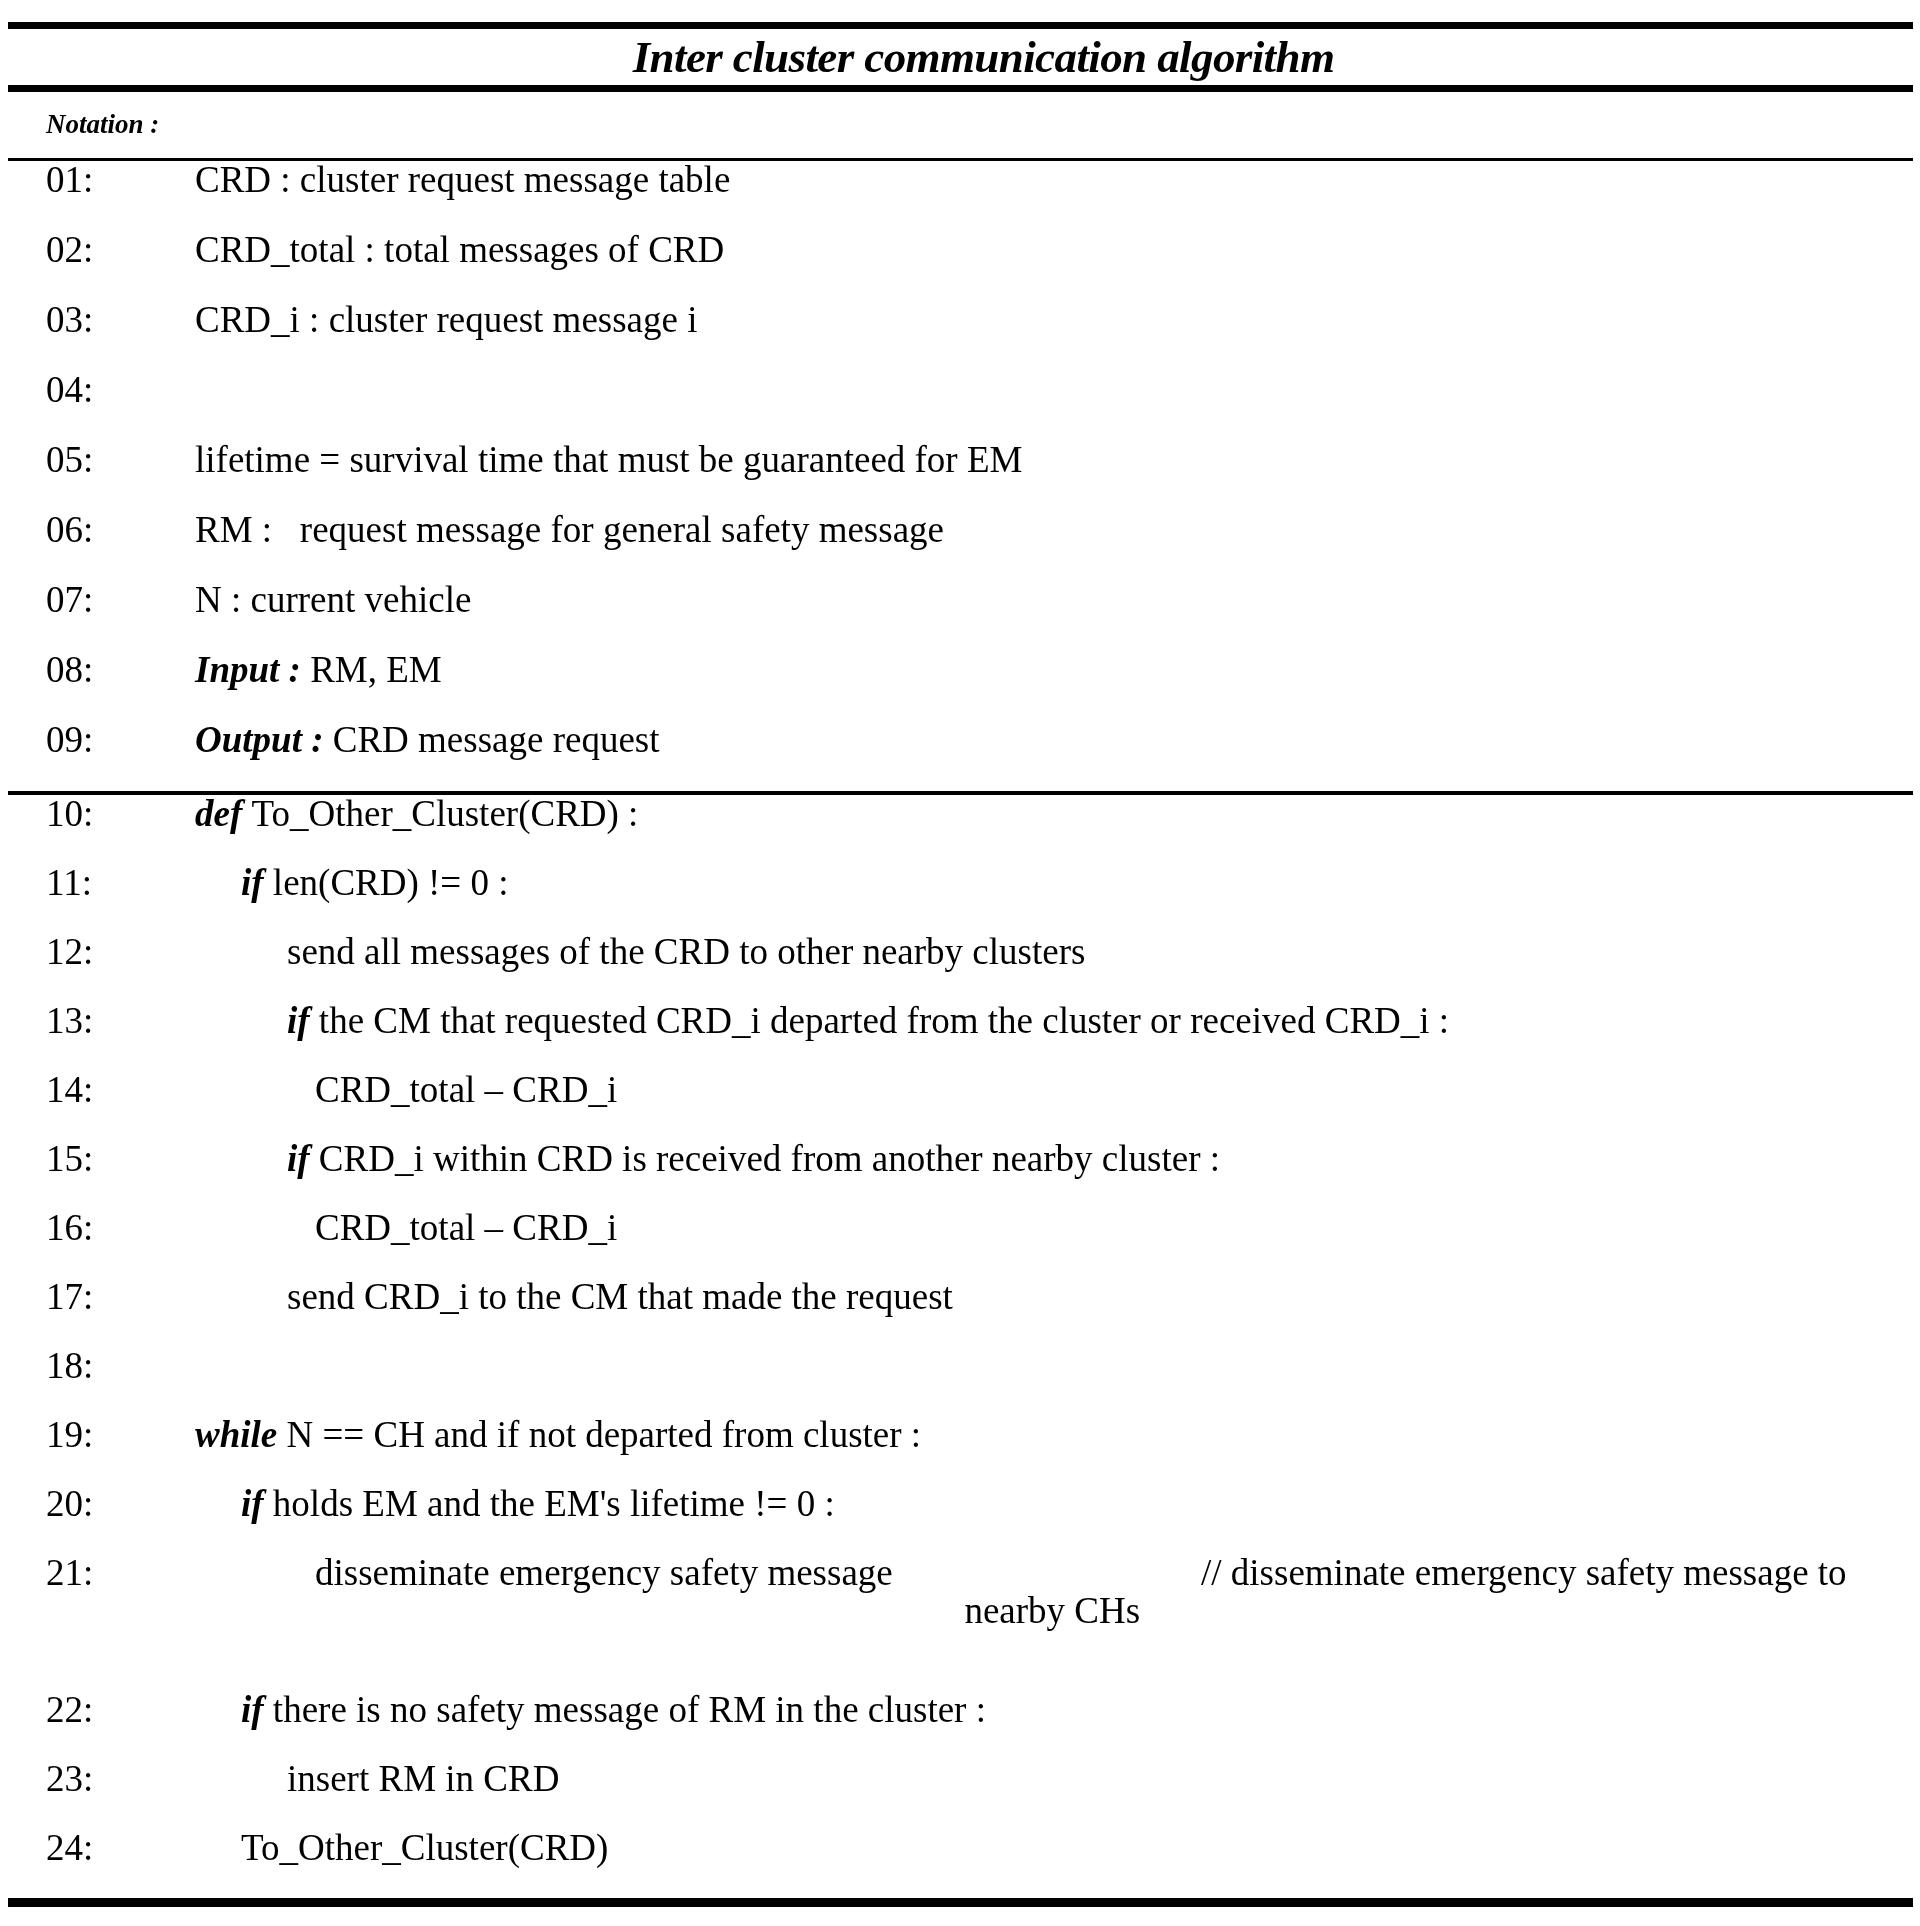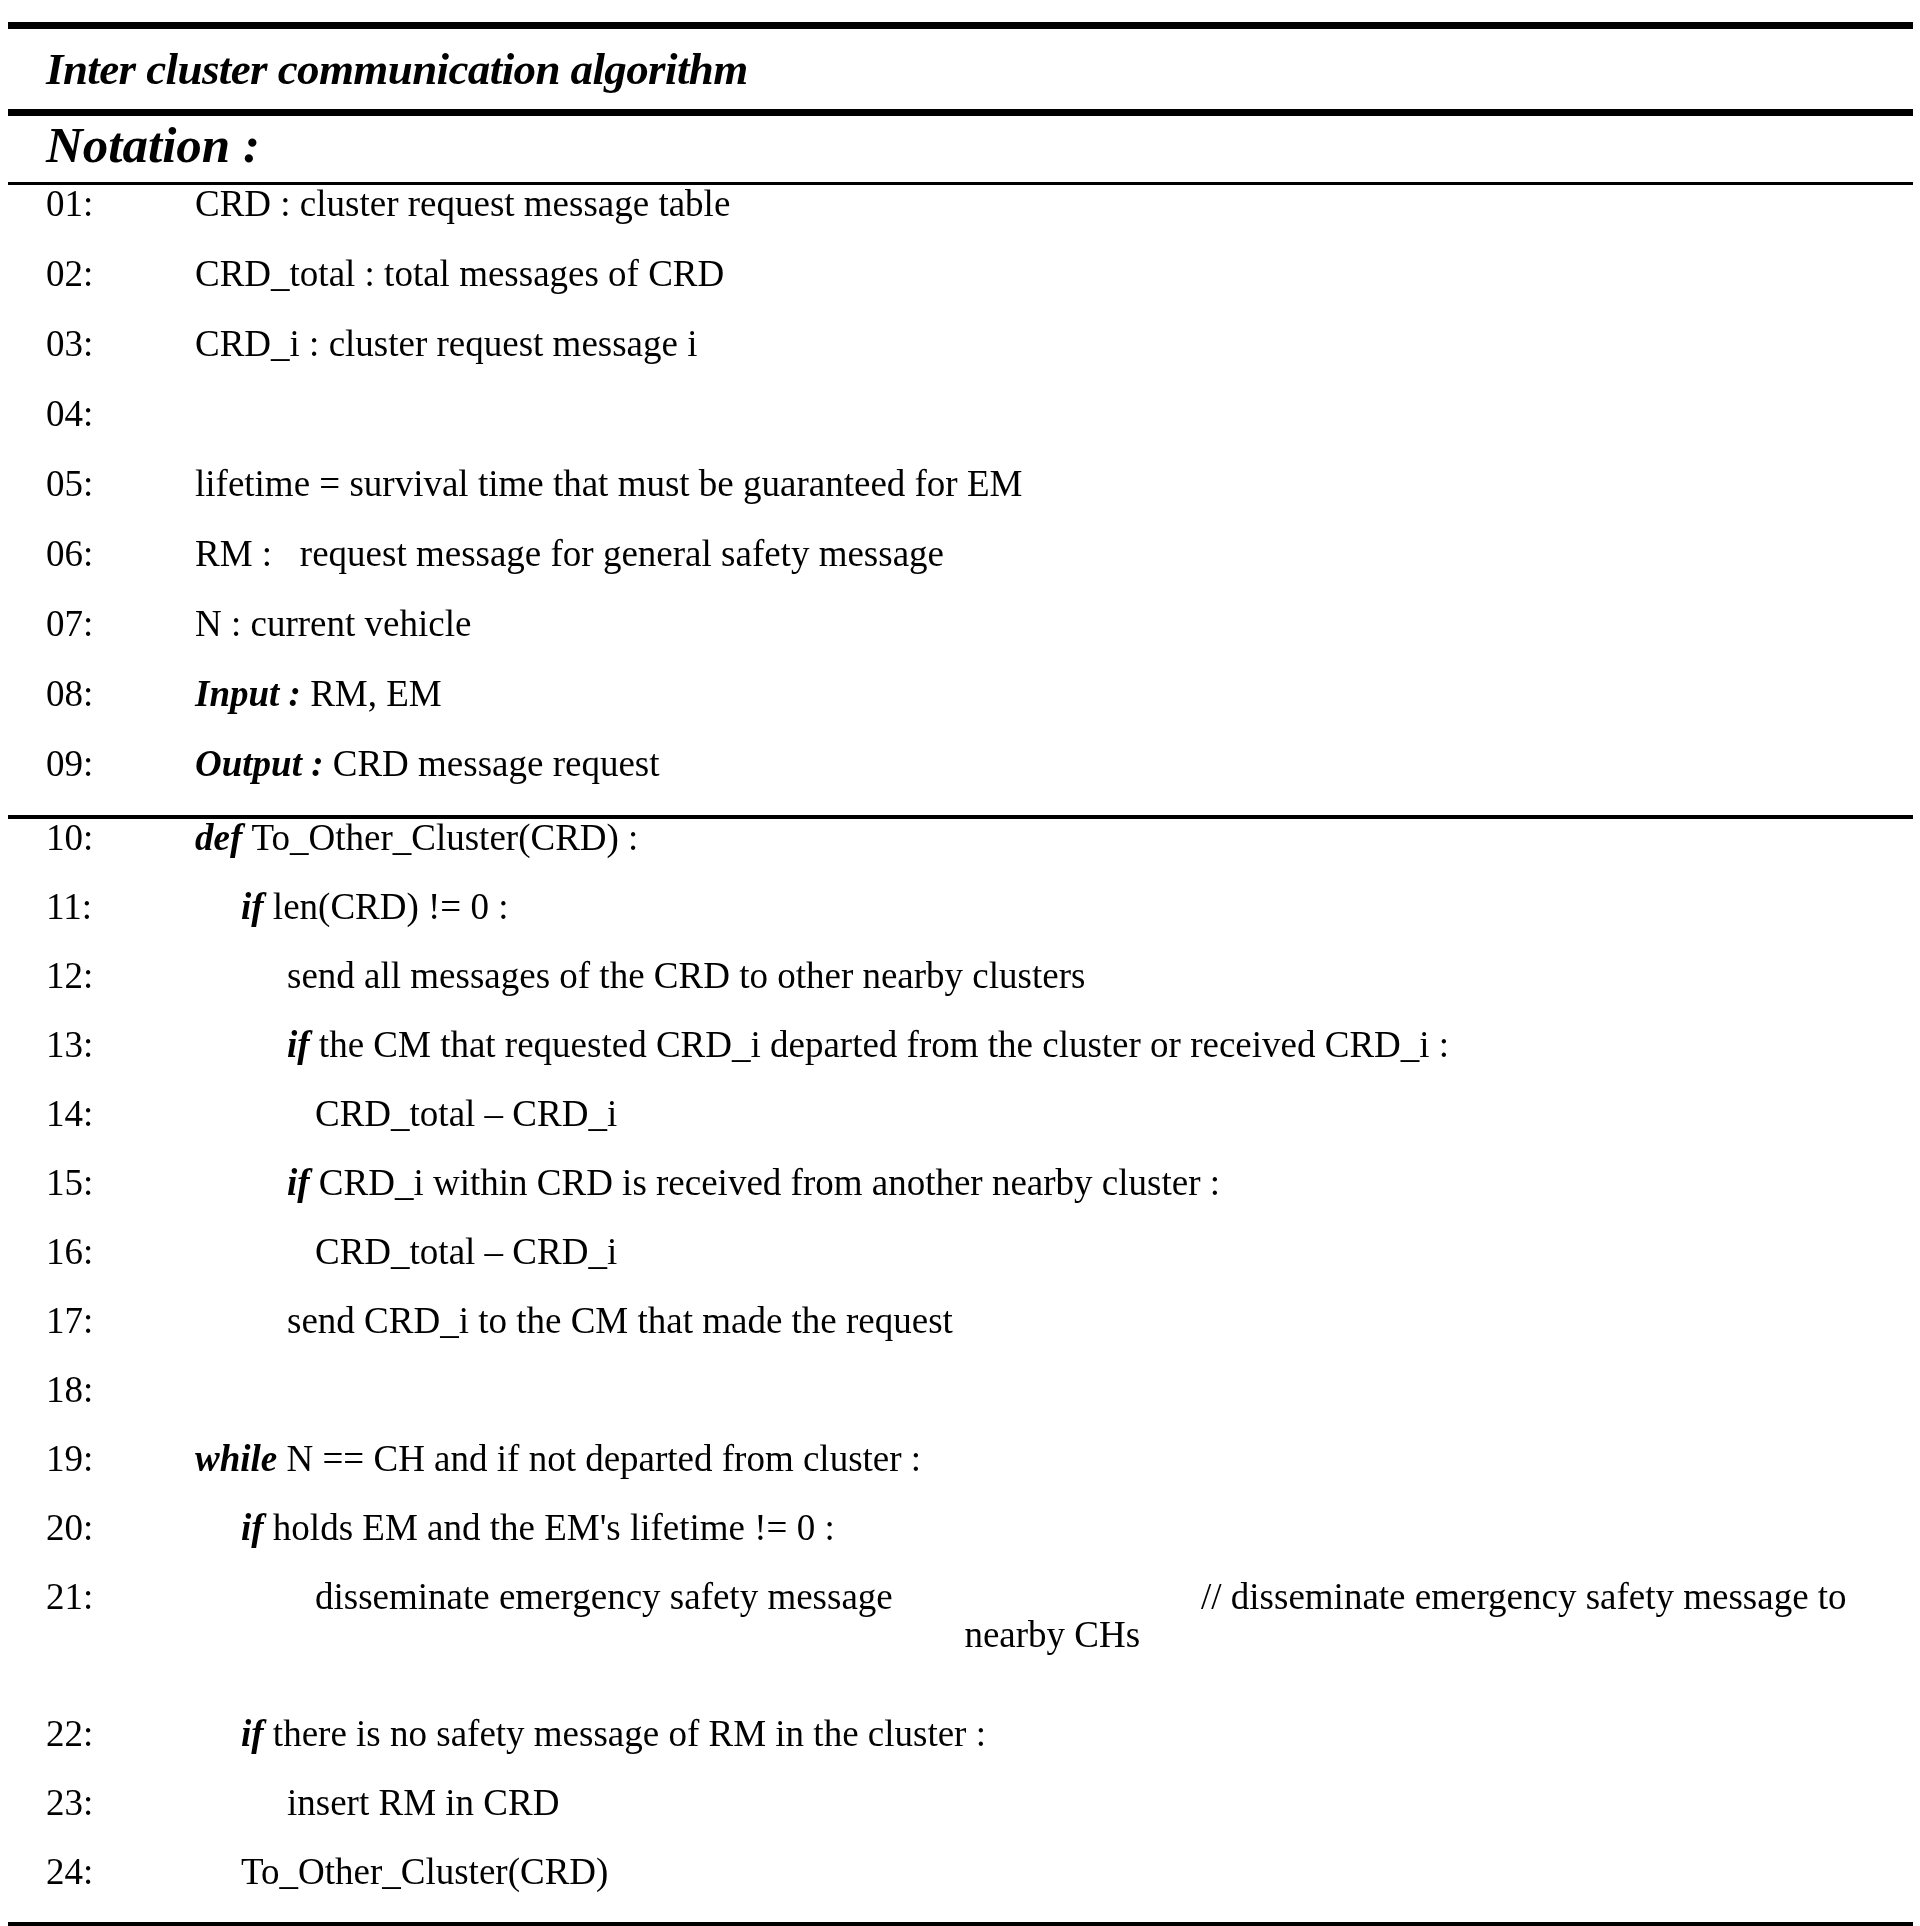--- a/index.html
+++ b/index.html
@@ -22,34 +22,36 @@
   }
   .rule {
     background: #000000;
     margin: 0 8px;
   }
   .rule.thick  { height: 6.9px; }
   .rule.thin   { height: 3.4px;  }
   .rule.bottom { height: 9.2px; }
 
   .title-row {
-    height: 80px;
+    height: 56px;
     display: flex;
     align-items: center;
     padding-left: 46px;
     font-size: 45px;
     font-weight: bold;
     font-style: italic;
     letter-spacing: -0.6px;
+    justify-content: center;
   }
   .heading-row {
     height: 66px;
     display: flex;
+    align-items: center;
     padding-left: 46px;
-    font-size: 51px;
+    font-size: 27px;
     font-weight: bold;
     font-style: italic;
   }
 
   .row {
     display: flex;
     align-items: flex-start;
     font-size: 37px;
     line-height: 1.05;
   }

